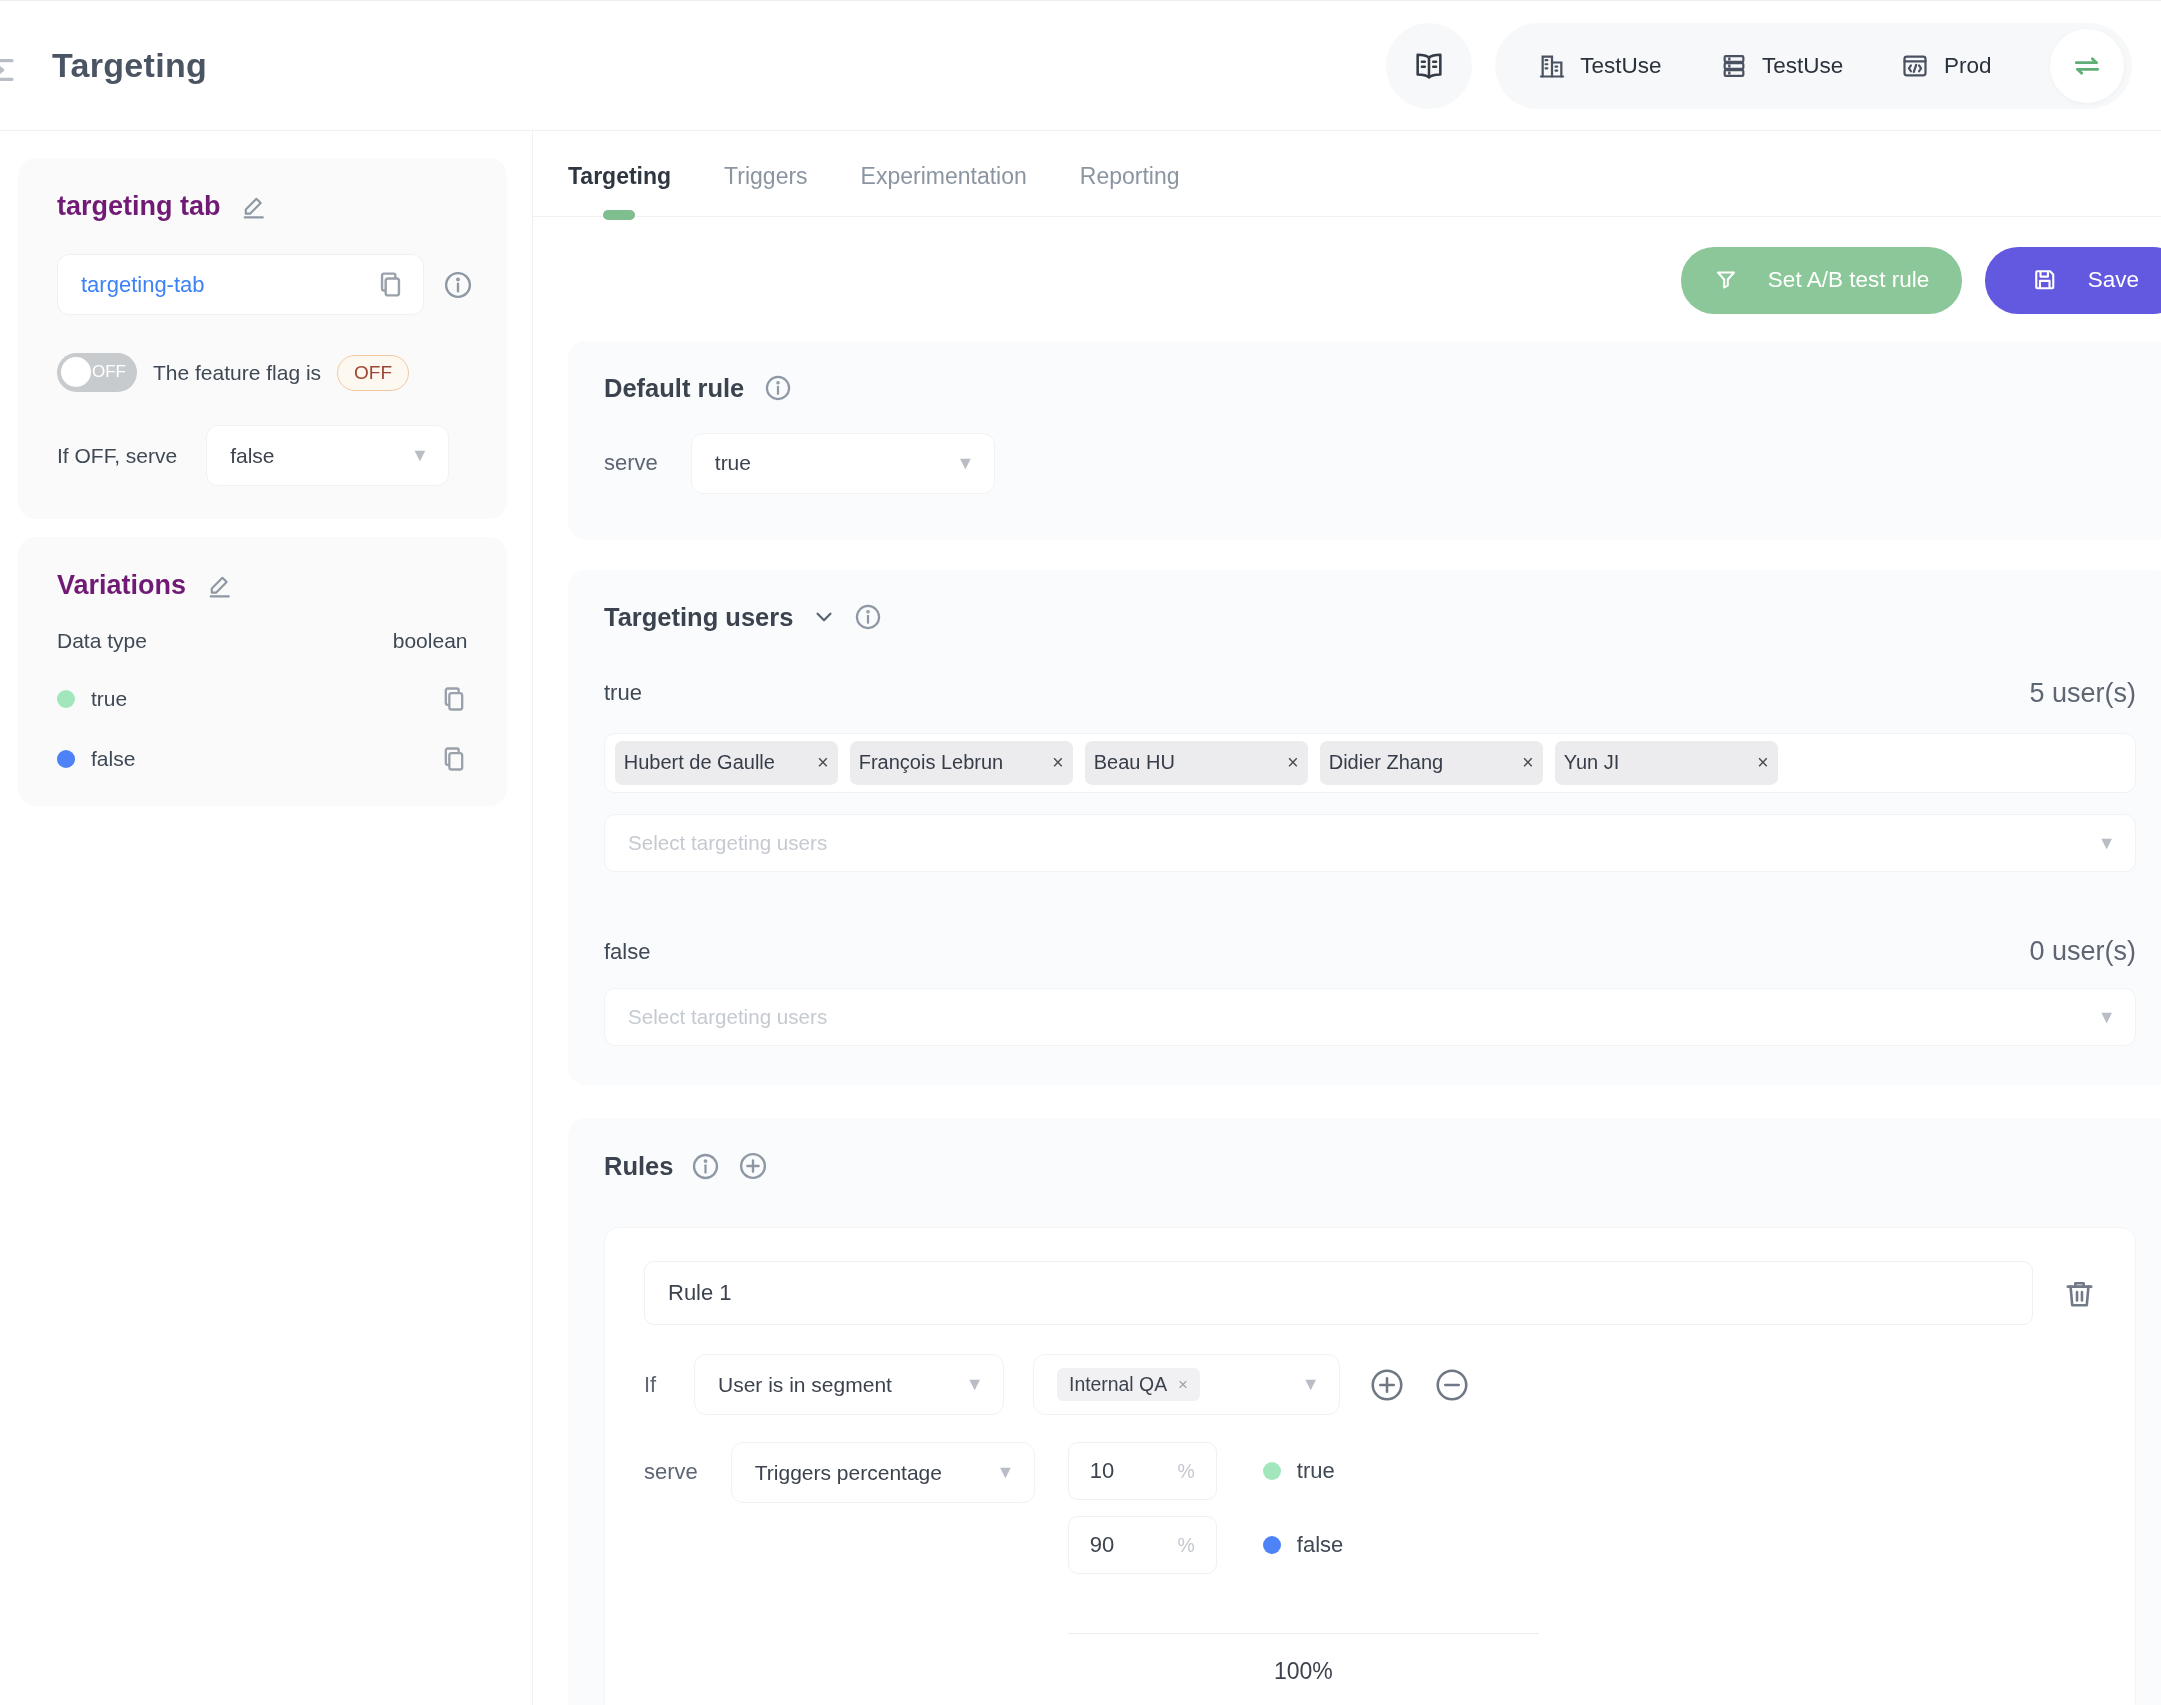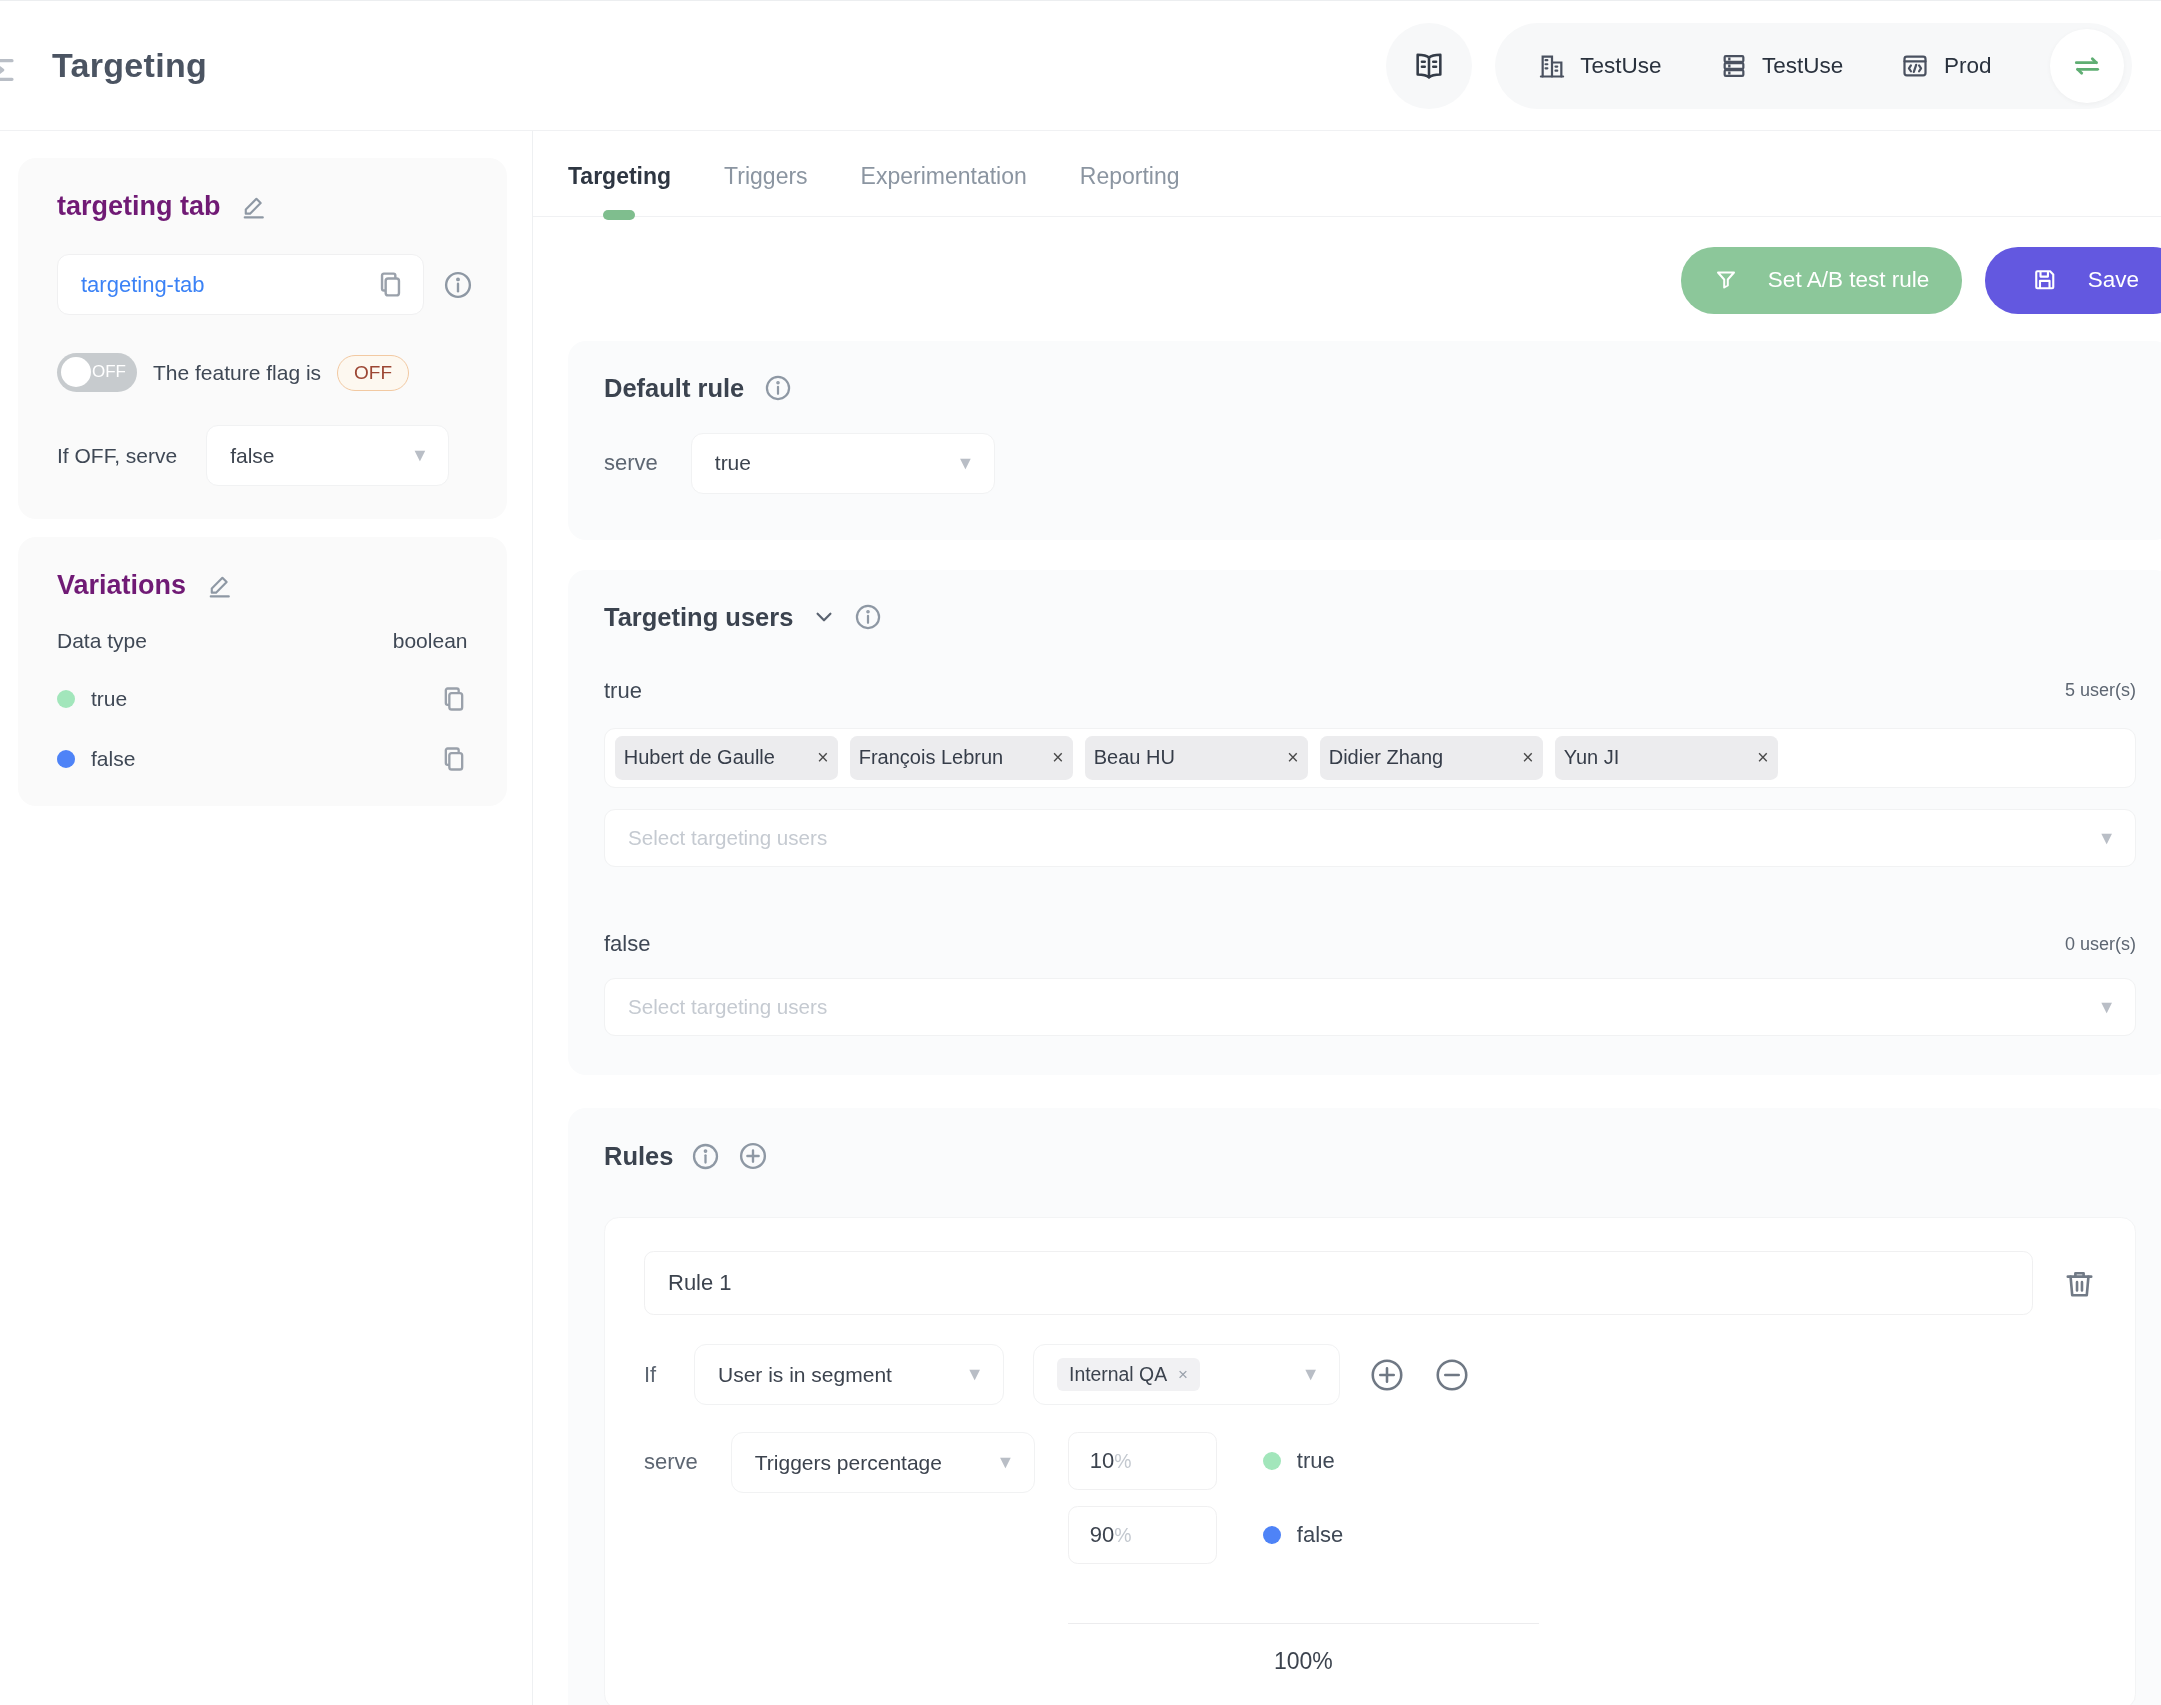--- a/index.html
+++ b/index.html
@@ -89,21 +89,21 @@
   .chev { color:#5a6370; display:inline-flex; cursor:pointer; }
   .card-default { margin-top:27px; padding-bottom:46px; }
   .serve-row { display:flex; align-items:center; gap:33px; margin-top:30px; }
   .serve-label { font-size:22px; color:#5d6672; }
   .select.serve { width:304px; }
 
   .card-users { margin-top:30px; padding-bottom:39px; }
   .group-head { display:flex; align-items:center; justify-content:space-between; margin-top:46px; }
   .group-head.second { margin-top:64px; }
   .group-variation { font-size:22px; color:#3f4855; }
-  .group-count { font-size:18px; color:#5d6672; }
+  .group-count { font-size:27px; color:#5d6672; }
   .tags-box { margin-top:24px; background:#fff; border:1.2px solid #f1f2f3; border-radius:11px;
     min-height:58px; display:flex; align-items:center; gap:12px; padding:7.3px 9.7px; }
   .tag { min-width:223px; height:44px; background:#ececee; border-radius:7.3px; display:flex;
     align-items:center; justify-content:space-between; padding:0 9px; font-size:20px; color:#363d49; }
   .tag .x { font-size:19.4px; color:#4a4a4a; cursor:pointer; padding-left:12px; }
   .user-select { margin-top:21px; height:58px; border-radius:11px; }
   .placeholder { color:#c5cad1; font-size:20.6px; }
 
   .card-rules { margin-top:33px; height:668px; padding-bottom:27px; }
   .rules-title-row { display:flex; align-items:center; gap:18px; }
@@ -121,21 +121,21 @@
   .seg-tag { background:#f1f1f3; border-radius:6px; padding:4.9px 12px; font-size:19.4px; color:#3c434e;
     display:flex; align-items:center; gap:11px; }
   .seg-tag .x { color:#9aa1ab; font-size:17px; cursor:pointer; }
   .circle-icon { color:#6f7884; cursor:pointer; display:inline-flex; }
   .rule-serve-row { display:flex; align-items:flex-start; gap:33px; margin-top:27px; }
   .rule-serve-row .serve-label { margin-top:17px; }
   .select.rollout-type { width:304px; }
   .rollout-col { width:471px; display:flex; flex-direction:column; }
   .rollout-row { display:flex; align-items:center; gap:46px; margin-bottom:16px; }
   .pct-input { width:149px; height:58px; border:1.2px solid #f0f0f1; border-radius:9.7px; background:#fff;
-    display:flex; align-items:center; padding:0 21px; cursor:text; }
+    display:flex; align-items:center; justify-content:space-between; padding:0 21px; cursor:text; }
   .pct-value { font-size:22px; color:#3c434e; }
   .pct-unit { font-size:19.4px; color:#c3c8cf; }
   .rollout-var { display:flex; align-items:center; font-size:22px; color:#3f4855; }
   .rollout-divider { border-top:1.2px solid #ececee; margin-top:43px; }
   .rollout-total { margin-top:24px; text-align:center; font-size:23px; color:#3c434e; }
 
   
   .scrollbar { position:absolute; right:29px; top:200px; width:14.6px; height:1370px;
     background:#e9eaeb; border-radius:7.3px; }
   .scroll-thumb { position:absolute; top:771px; left:0; width:14.6px; height:559px;

